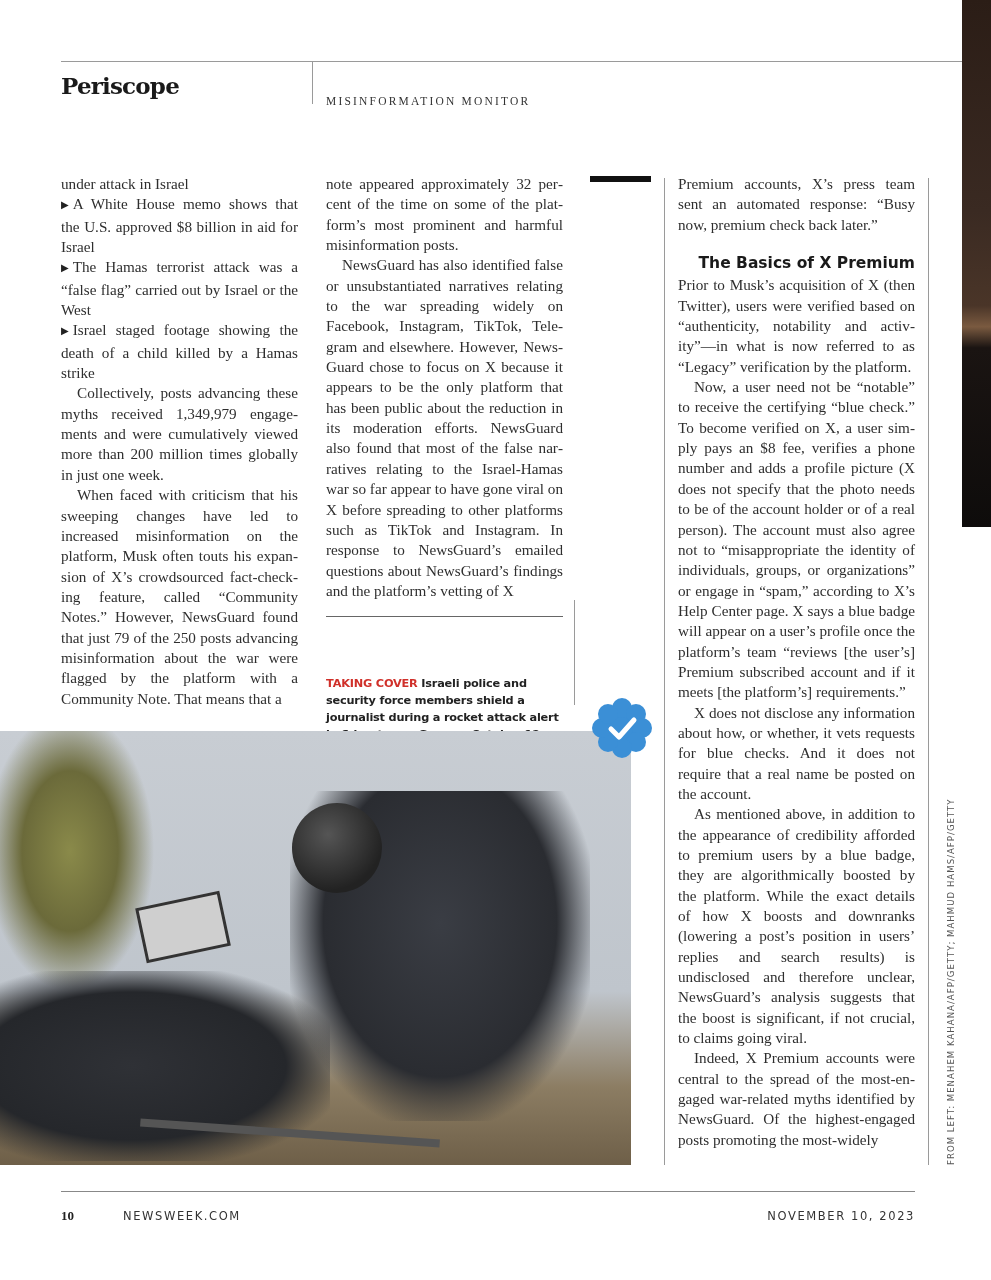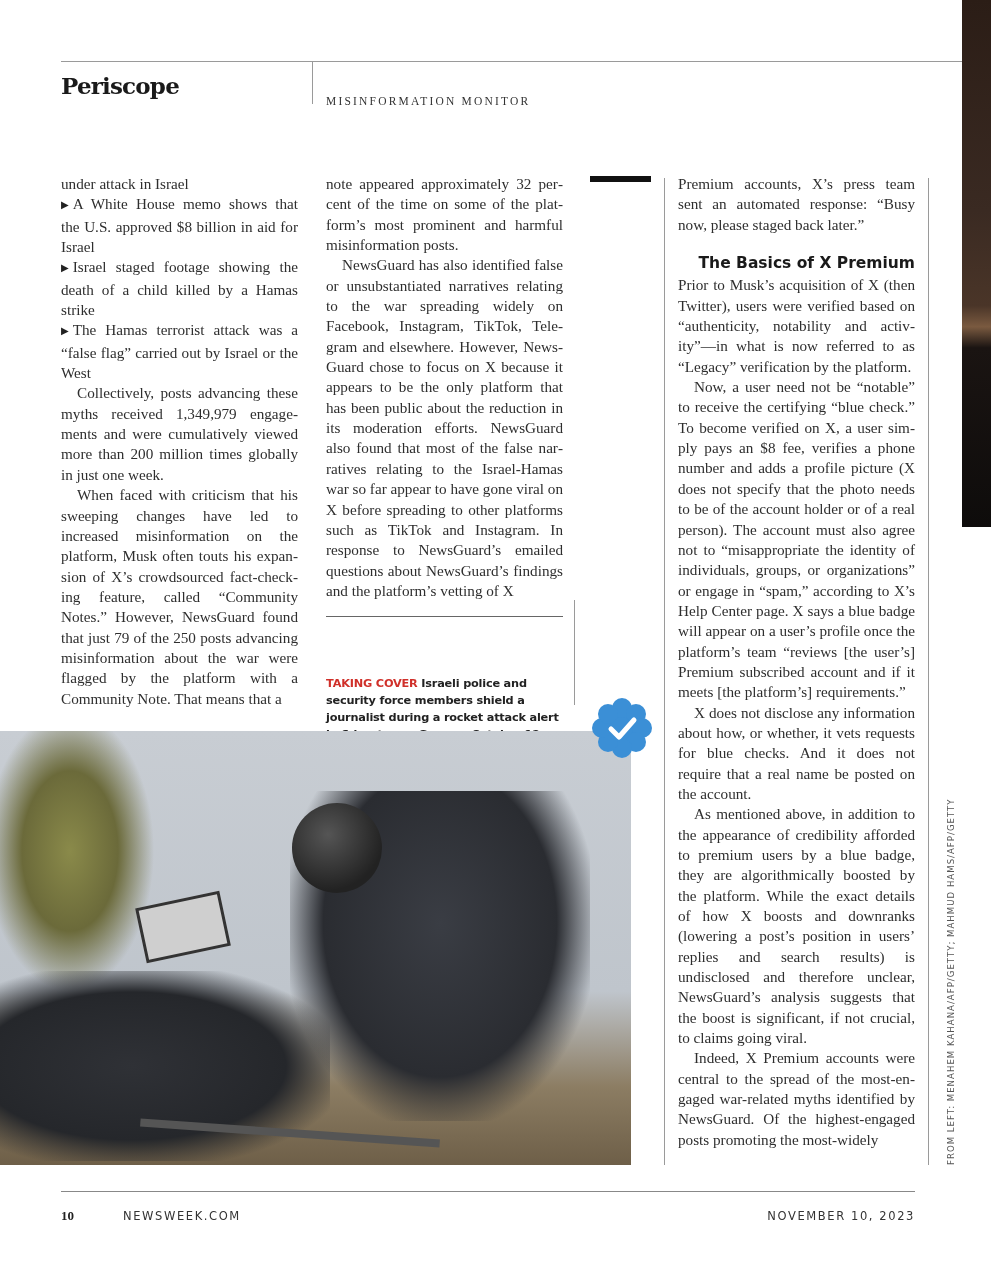--- a/index.html
+++ b/index.html
@@ -48,41 +48,41 @@
 <div class="right-strip"></div>
 
 <div class="top-rule"></div>
 <div class="head-divider"></div>
 <div class="section-title">Periscope</div>
 <div class="section-kicker">MISINFORMATION MONITOR</div>
 
 <div class="col" id="col1">
   <p>under attack in Israel</p>
   <p class="bul"><span class="bul-mark">▶</span><span>A White House memo shows that the U.S. approved $8 billion in aid for Israel</span></p>
+  <p class="bul"><span class="bul-mark">▶</span><span>The Hamas terrorist attack was a “false flag” carried out by Israel or the West</span></p>
   <p class="bul"><span class="bul-mark">▶</span><span>Israel staged footage showing the death of a child killed by a Hamas strike</span></p>
-  <p class="bul"><span class="bul-mark">▶</span><span>The Hamas terrorist attack was a “false flag” carried out by Israel or the West</span></p>
   <p class="ind">Collectively, posts advancing these myths received 1,349,979 engage­ments and were cumulatively viewed more than 200 million times globally in just one week.</p>
   <p class="ind">When faced with criticism that his sweeping changes have led to increased misinformation on the platform, Musk often touts his expan­sion of X’s crowdsourced fact-check­ing feature, called “Community Notes.” However, NewsGuard found that just 79 of the 250 posts advanc­ing misinformation about the war were flagged by the platform with a Community Note. That means that a</p>
 </div>
 
 <div class="col" id="col2">
   <p>note appeared approximately 32 per­cent of the time on some of the plat­form’s most prominent and harmful misinformation posts.</p>
   <p class="ind">NewsGuard has also identified false or unsubstantiated narratives relating to the war spreading widely on Facebook, Instagram, TikTok, Tele­gram and elsewhere. However, News­Guard chose to focus on X because it appears to be the only platform that has been public about the reduction in its moderation efforts. NewsGuard also found that most of the false nar­ratives relating to the Israel-Hamas war so far appear to have gone viral on X before spreading to other plat­forms such as TikTok and Instagram. In response to NewsGuard’s emailed questions about NewsGuard’s find­ings and the platform’s vetting of X</p>
 </div>
 
 <div class="caption-rule"></div>
 <div class="caption"><span class="cap-lead">TAKING COVER</span><span> Israeli police and security force members shield a journalist during a rocket attack alert in Sderot near Gaza on October 12.</span></div>
 <div class="col-rule-v3"></div>
 
 <div class="black-bar"></div>
 <div class="col-rule-v1"></div>
 <div class="col-rule-v2"></div>
 
 <div class="col" id="col3">
-  <p>Premium accounts, X’s press team sent an automated response: “Busy now, please staged back later.”</p>
+  <p>Premium accounts, X’s press team sent an automated response: “Busy now, premium check back later.”</p>
   <p class="subhead">The Basics of X Premium</p>
   <p>Prior to Musk’s acquisition of X (then Twitter), users were verified based on “authenticity, notability and activ­ity”—in what is now referred to as “Legacy” verification by the platform.</p>
   <p class="ind">Now, a user need not be “notable” to receive the certifying “blue check.” To become verified on X, a user sim­ply pays an $8 fee, verifies a phone number and adds a profile picture (X does not specify that the photo needs to be of the account holder or of a real person). The account must also agree not to “misappropriate the identity of individuals, groups, or organizations” or engage in “spam,” according to X’s Help Center page. X says a blue badge will appear on a user’s profile once the platform’s team “reviews [the user’s] Premium subscribed account and if it meets [the platform’s] requirements.”</p>
   <p class="ind">X does not disclose any infor­mation about how, or whether, it vets requests for blue checks. And it does not require that a real name be posted on the account.</p>
   <p class="ind">As mentioned above, in addition to the appearance of credibility afforded to premium users by a blue badge, they are algorithmically boosted by the platform. While the exact details of how X boosts and downranks (lowering a post’s posi­tion in users’ replies and search results) is undisclosed and therefore unclear, NewsGuard’s analysis sug­gests that the boost is significant, if not crucial, to claims going viral.</p>
   <p class="ind">Indeed, X Premium accounts were central to the spread of the most-en­gaged war-related myths identified by NewsGuard. Of the highest-engaged posts promoting the most-widely</p>
 </div>
 
 <div class="photo">
   <div class="figure2"></div>

